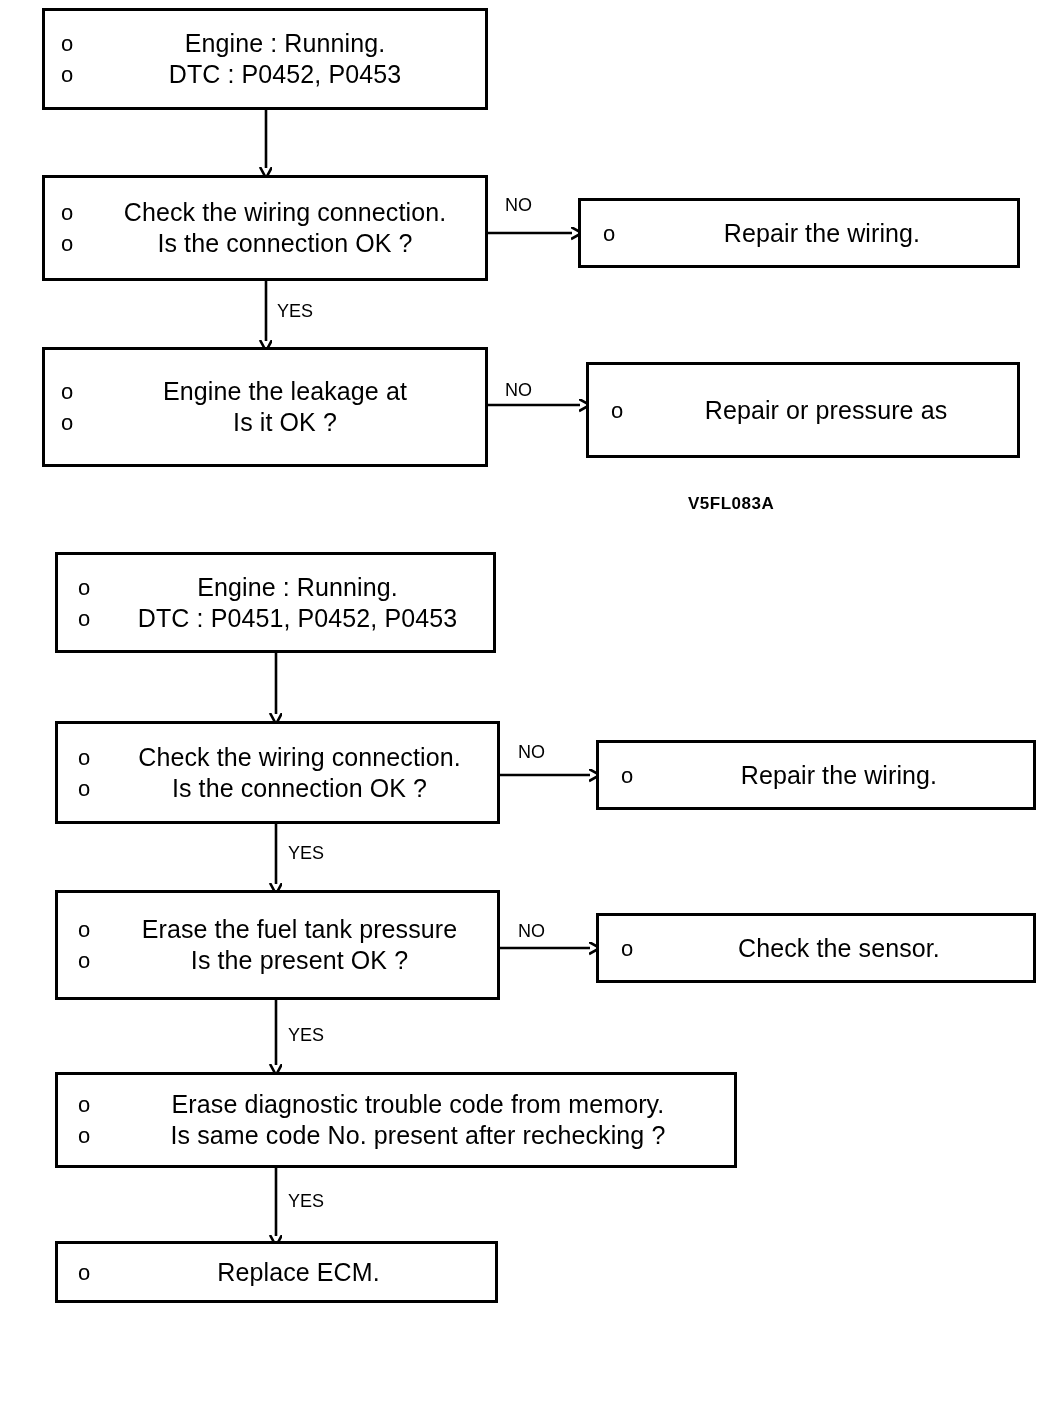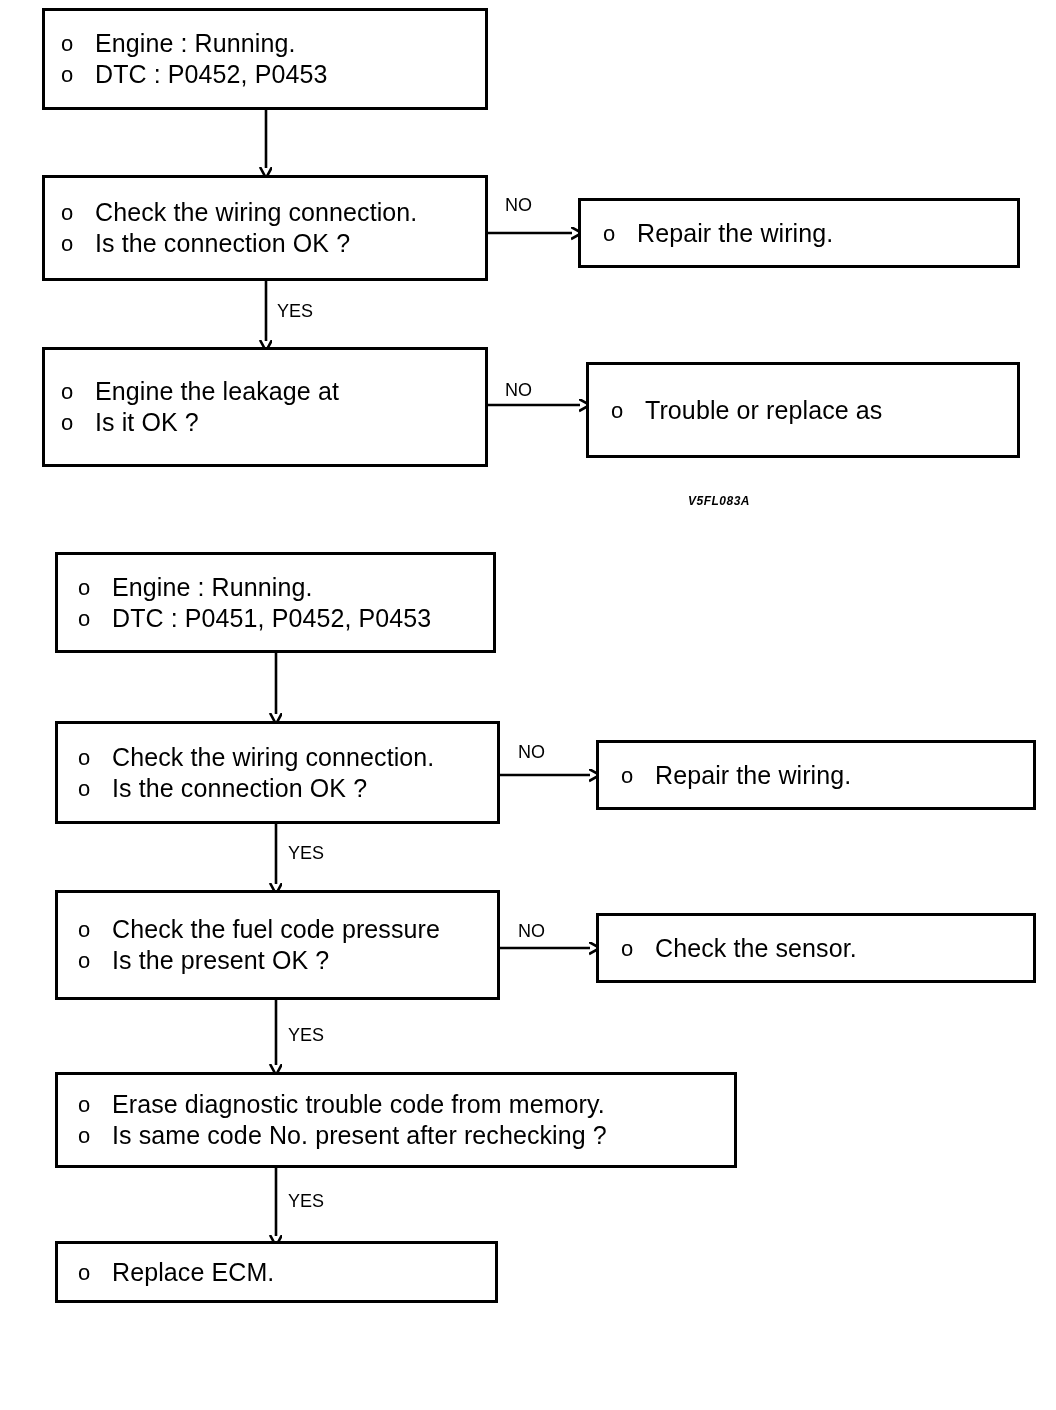--- a/index.html
+++ b/index.html
@@ -41,38 +41,38 @@
   }
   .bullet {
     width: 34px;
     flex: 0 0 34px;
     font-size: 22px;
     line-height: 31px;
     text-align: left;
   }
   .ltext {
     flex: 1 1 auto;
+    text-align: center;
   }
   .lines-wrap {
     padding-left: 16px;
     padding-right: 10px;
   }
   .edge-label {
     position: absolute;
     font-size: 18px;
     line-height: 26px;
     white-space: pre;
   }
   .caption {
     position: absolute;
-    font-size: 12px;
+    font-size: 17px;
     font-weight: bold;
     letter-spacing: 0.5px;
     white-space: pre;
-    font-style: italic;
   }
   .legend {
     position: absolute;
     font-size: 25px;
     line-height: 33px;
     white-space: pre;
   }
   svg.connectors {
     position: absolute;
     left: 0; top: 0;
@@ -159,21 +159,21 @@
         <span class="bullet">o</span>
         <span class="ltext">Is it OK ?</span>
       </div>
     </div>
   </div>
 
   <div class="box" style="left:586px; top:362px; width:434px; height:96px;">
     <div class="lines-wrap" style="padding-left:22px;">
       <div class="line">
         <span class="bullet">o</span>
-        <span class="ltext">Trouble or replace as</span>
+        <span class="ltext">Repair or pressure as</span>
       </div>
     </div>
   </div>
 
   <span class="edge-label" style="left:505px; top:192px;">NO</span>
   <span class="edge-label" style="left:277px; top:298px;">YES</span>
   <span class="edge-label" style="left:505px; top:377px;">NO</span>
 
   <span class="caption" style="left:688px; top:494px;">V5FL083A</span>
 
@@ -209,21 +209,21 @@
         <span class="bullet">o</span>
         <span class="ltext">Repair the wiring.</span>
       </div>
     </div>
   </div>
 
   <div class="box" style="left:55px; top:890px; width:445px; height:110px;">
     <div class="lines-wrap" style="padding-left:20px;">
       <div class="line">
         <span class="bullet">o</span>
-        <span class="ltext">Check the fuel code pressure</span>
+        <span class="ltext">Erase the fuel tank pressure</span>
       </div>
       <div class="line">
         <span class="bullet">o</span>
         <span class="ltext">Is the present OK ?</span>
       </div>
     </div>
   </div>
 
   <div class="box" style="left:596px; top:913px; width:440px; height:70px;">
     <div class="lines-wrap" style="padding-left:22px;">

